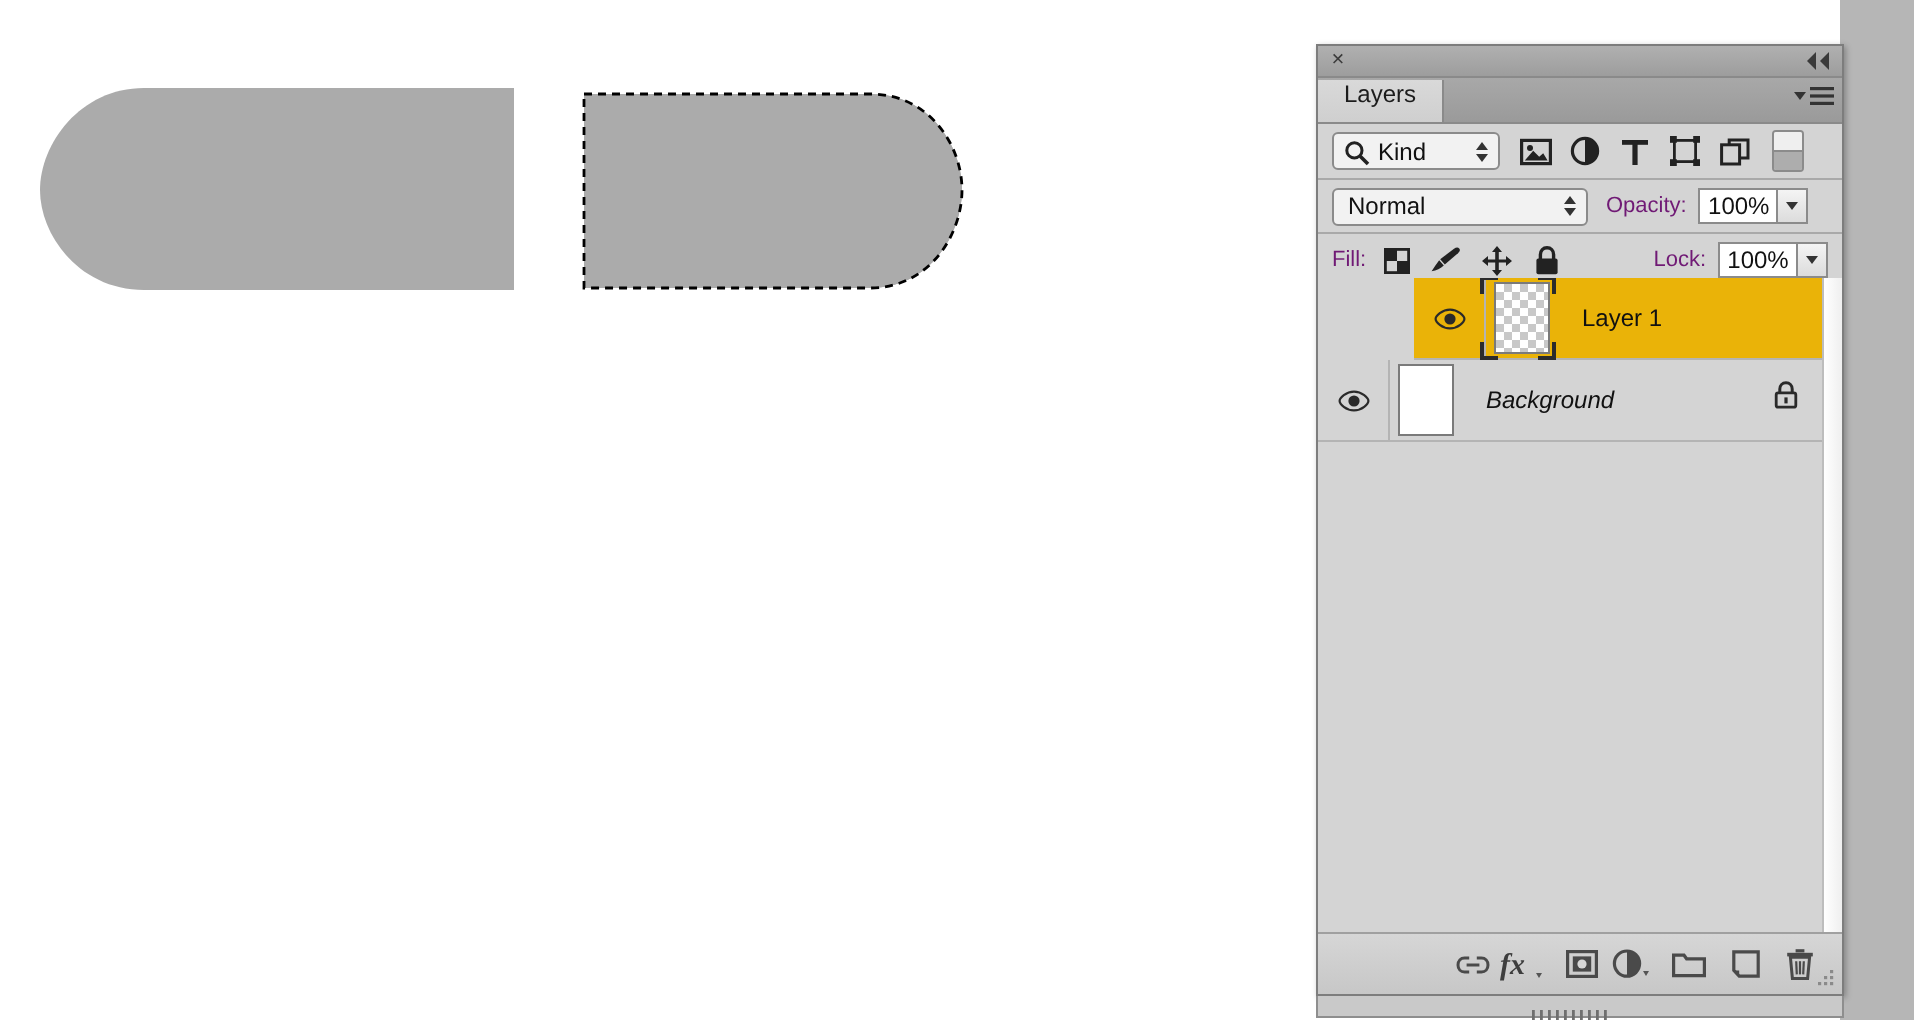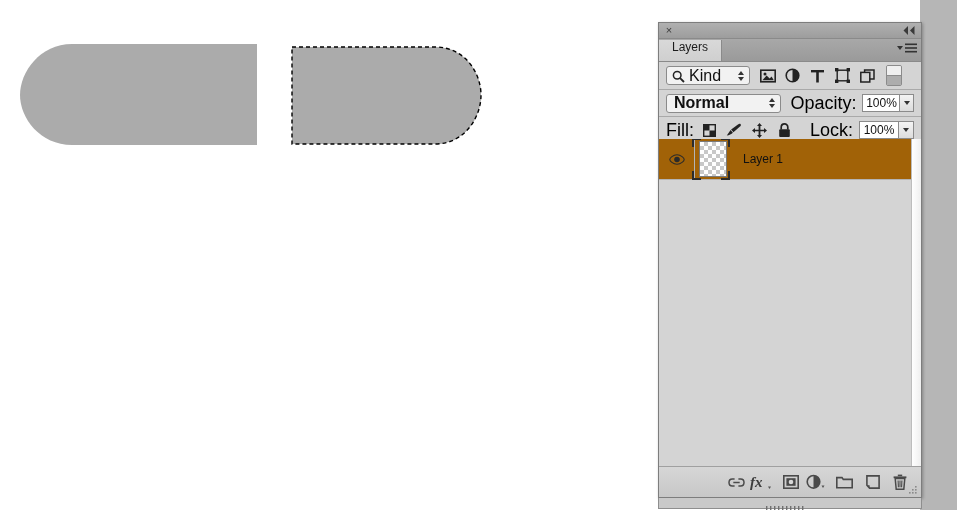--- a/index.html
+++ b/index.html
@@ -63,46 +63,46 @@
     padding:0 7px;box-sizing:border-box;
   }
   .row-filter{height:28px;gap:0;}
   .row-blend{height:27px;}
   .row-lock{height:27px;}
 
   
   .combo{
     background:#f2f2f2;border:1px solid #8b8b8b;border-radius:3px;
     height:19px;display:flex;align-items:center;
-    font-size:16px;color:#111;box-sizing:border-box;position:relative;
+    font-size:12px;color:#111;box-sizing:border-box;position:relative;
     cursor:pointer;
   }
   .combo .caret-updown{
     position:absolute;right:5px;top:50%;transform:translateY(-50%);
     display:flex;flex-direction:column;gap:2px;align-items:center;
   }
   .tri-up{width:0;height:0;border-left:3.5px solid transparent;border-right:3.5px solid transparent;border-bottom:4px solid #333;}
   .tri-dn{width:0;height:0;border-left:3.5px solid transparent;border-right:3.5px solid transparent;border-top:4px solid #333;}
 
   #kind-combo{width:84px;padding-left:22px;}
-  #blend-combo{width:128px;padding-left:7px;font-weight:bold;}
+  #blend-combo{width:128px;padding-left:7px;}
 
   .filter-icons{display:flex;align-items:center;gap:0;margin-left:5px;}
   .filter-ic{
     width:25px;height:24px;display:flex;align-items:center;justify-content:center;cursor:pointer;
   }
   .filter-toggle{
     width:14px;height:19px;border:1px solid #8b8b8b;border-radius:2px;
     overflow:hidden;margin-left:6px;cursor:pointer;
     display:flex;flex-direction:column;
   }
   .filter-toggle .t-top{flex:1;background:#efefef;}
   .filter-toggle .t-bot{flex:1;background:#adadad;border-top:1px solid #8b8b8b;}
 
-  .lbl{font-size:18px;color:#000000;white-space:nowrap;}
+  .lbl{font-size:11px;color:#701a75;white-space:nowrap;}
 
   .numbox{
     background:#ffffff;border:1px solid #8b8b8b;
     height:18px;min-width:38px;padding:0 4px;
     font-size:12px;color:#111;display:flex;align-items:center;justify-content:center;
     box-sizing:border-box;cursor:text;
   }
   .numbtn{
     width:15px;height:18px;border:1px solid #8b8b8b;border-left:none;
     background:linear-gradient(to bottom,#f4f4f4,#dcdcdc);
@@ -116,21 +116,21 @@
   
   #layer-list{
     position:absolute;left:0;right:0;top:116px;bottom:31px;
     background:#d4d4d4;overflow:hidden;
   }
   .layer-row{
     height:41px;display:flex;align-items:center;
     border-bottom:1px solid #b4b4b4;
     padding:0 0 0 0;box-sizing:border-box;cursor:pointer;position:relative;
   }
-  .layer-row.selected{background:#a16207;}
+  .layer-row.selected{background:#eab308;margin-left:48px;}
   .eye-cell{width:35px;height:100%;display:flex;align-items:center;justify-content:center;
     border-right:1px solid #b4b4b4;cursor:pointer;}
   .thumb{
     width:28px;height:36px;border:1px solid #7a7a7a;box-sizing:border-box;
     margin-left:4px;position:relative;background:#fff;
   }
   .thumb.transparent{
     background-image:
       linear-gradient(45deg,#c8c8c8 25%,transparent 25%,transparent 75%,#c8c8c8 75%),
       linear-gradient(45deg,#c8c8c8 25%,transparent 25%,transparent 75%,#c8c8c8 75%);
@@ -352,20 +352,39 @@
         <div class="thumb-brackets">
           <span class="bk tl"></span>
             <span class="bk tr"></span>
           <span class="bk bl"></span>
             <span class="bk br"></span>
         </div>
       </div>
       <span class="layer-name">Layer 1</span>
     </div>
 
+    <div class="layer-row">
+      <div class="eye-cell">
+        <svg width="16" height="11" viewBox="0 0 16 11">
+          <path d="M8 0.8 C12 0.8 15.2 4 15.2 5.5 C15.2 7 12 10.2 8 10.2 C4 10.2 0.8 7 0.8 5.5 C0.8 4 4 0.8 8 0.8 Z" fill="none" stroke="#2a2a2a" stroke-width="1.1"></path>
+          <circle cx="8" cy="5.5" r="2.8" fill="#2a2a2a"></circle>
+        </svg>
+      </div>
+      <div style="position:relative;">
+        <div class="thumb"></div>
+      </div>
+      <span class="layer-name italic">Background</span>
+      <span class="layer-lock">
+        <svg width="12" height="14" viewBox="0 0 12 14">
+          <path d="M2.9 6 L2.9 4 C2.9 2.1 4.2 0.9 6 0.9 C7.8 0.9 9.1 2.1 9.1 4 L9.1 6" fill="none" stroke="#2a2a2a" stroke-width="1.5"></path>
+          <rect x="1.1" y="5.9" width="9.8" height="7.2" rx="1" fill="none" stroke="#2a2a2a" stroke-width="1.4"></rect>
+          <rect x="5.2" y="8.2" width="1.6" height="3" fill="#2a2a2a"></rect>
+        </svg>
+      </span>
+    </div>
 
   </div>
 
   <div id="panel-scroll"></div>
 
   <div id="panel-bottom">
 
     <div class="bt-ic">
       <svg width="17" height="11" viewBox="0 0 17 11">
         <path d="M6.6 2 L4.3 2 C2.3 2 1 3.4 1 5.5 C1 7.6 2.3 9 4.3 9 L6.6 9" fill="none" stroke="#4a4a4a" stroke-width="1.5"></path>

